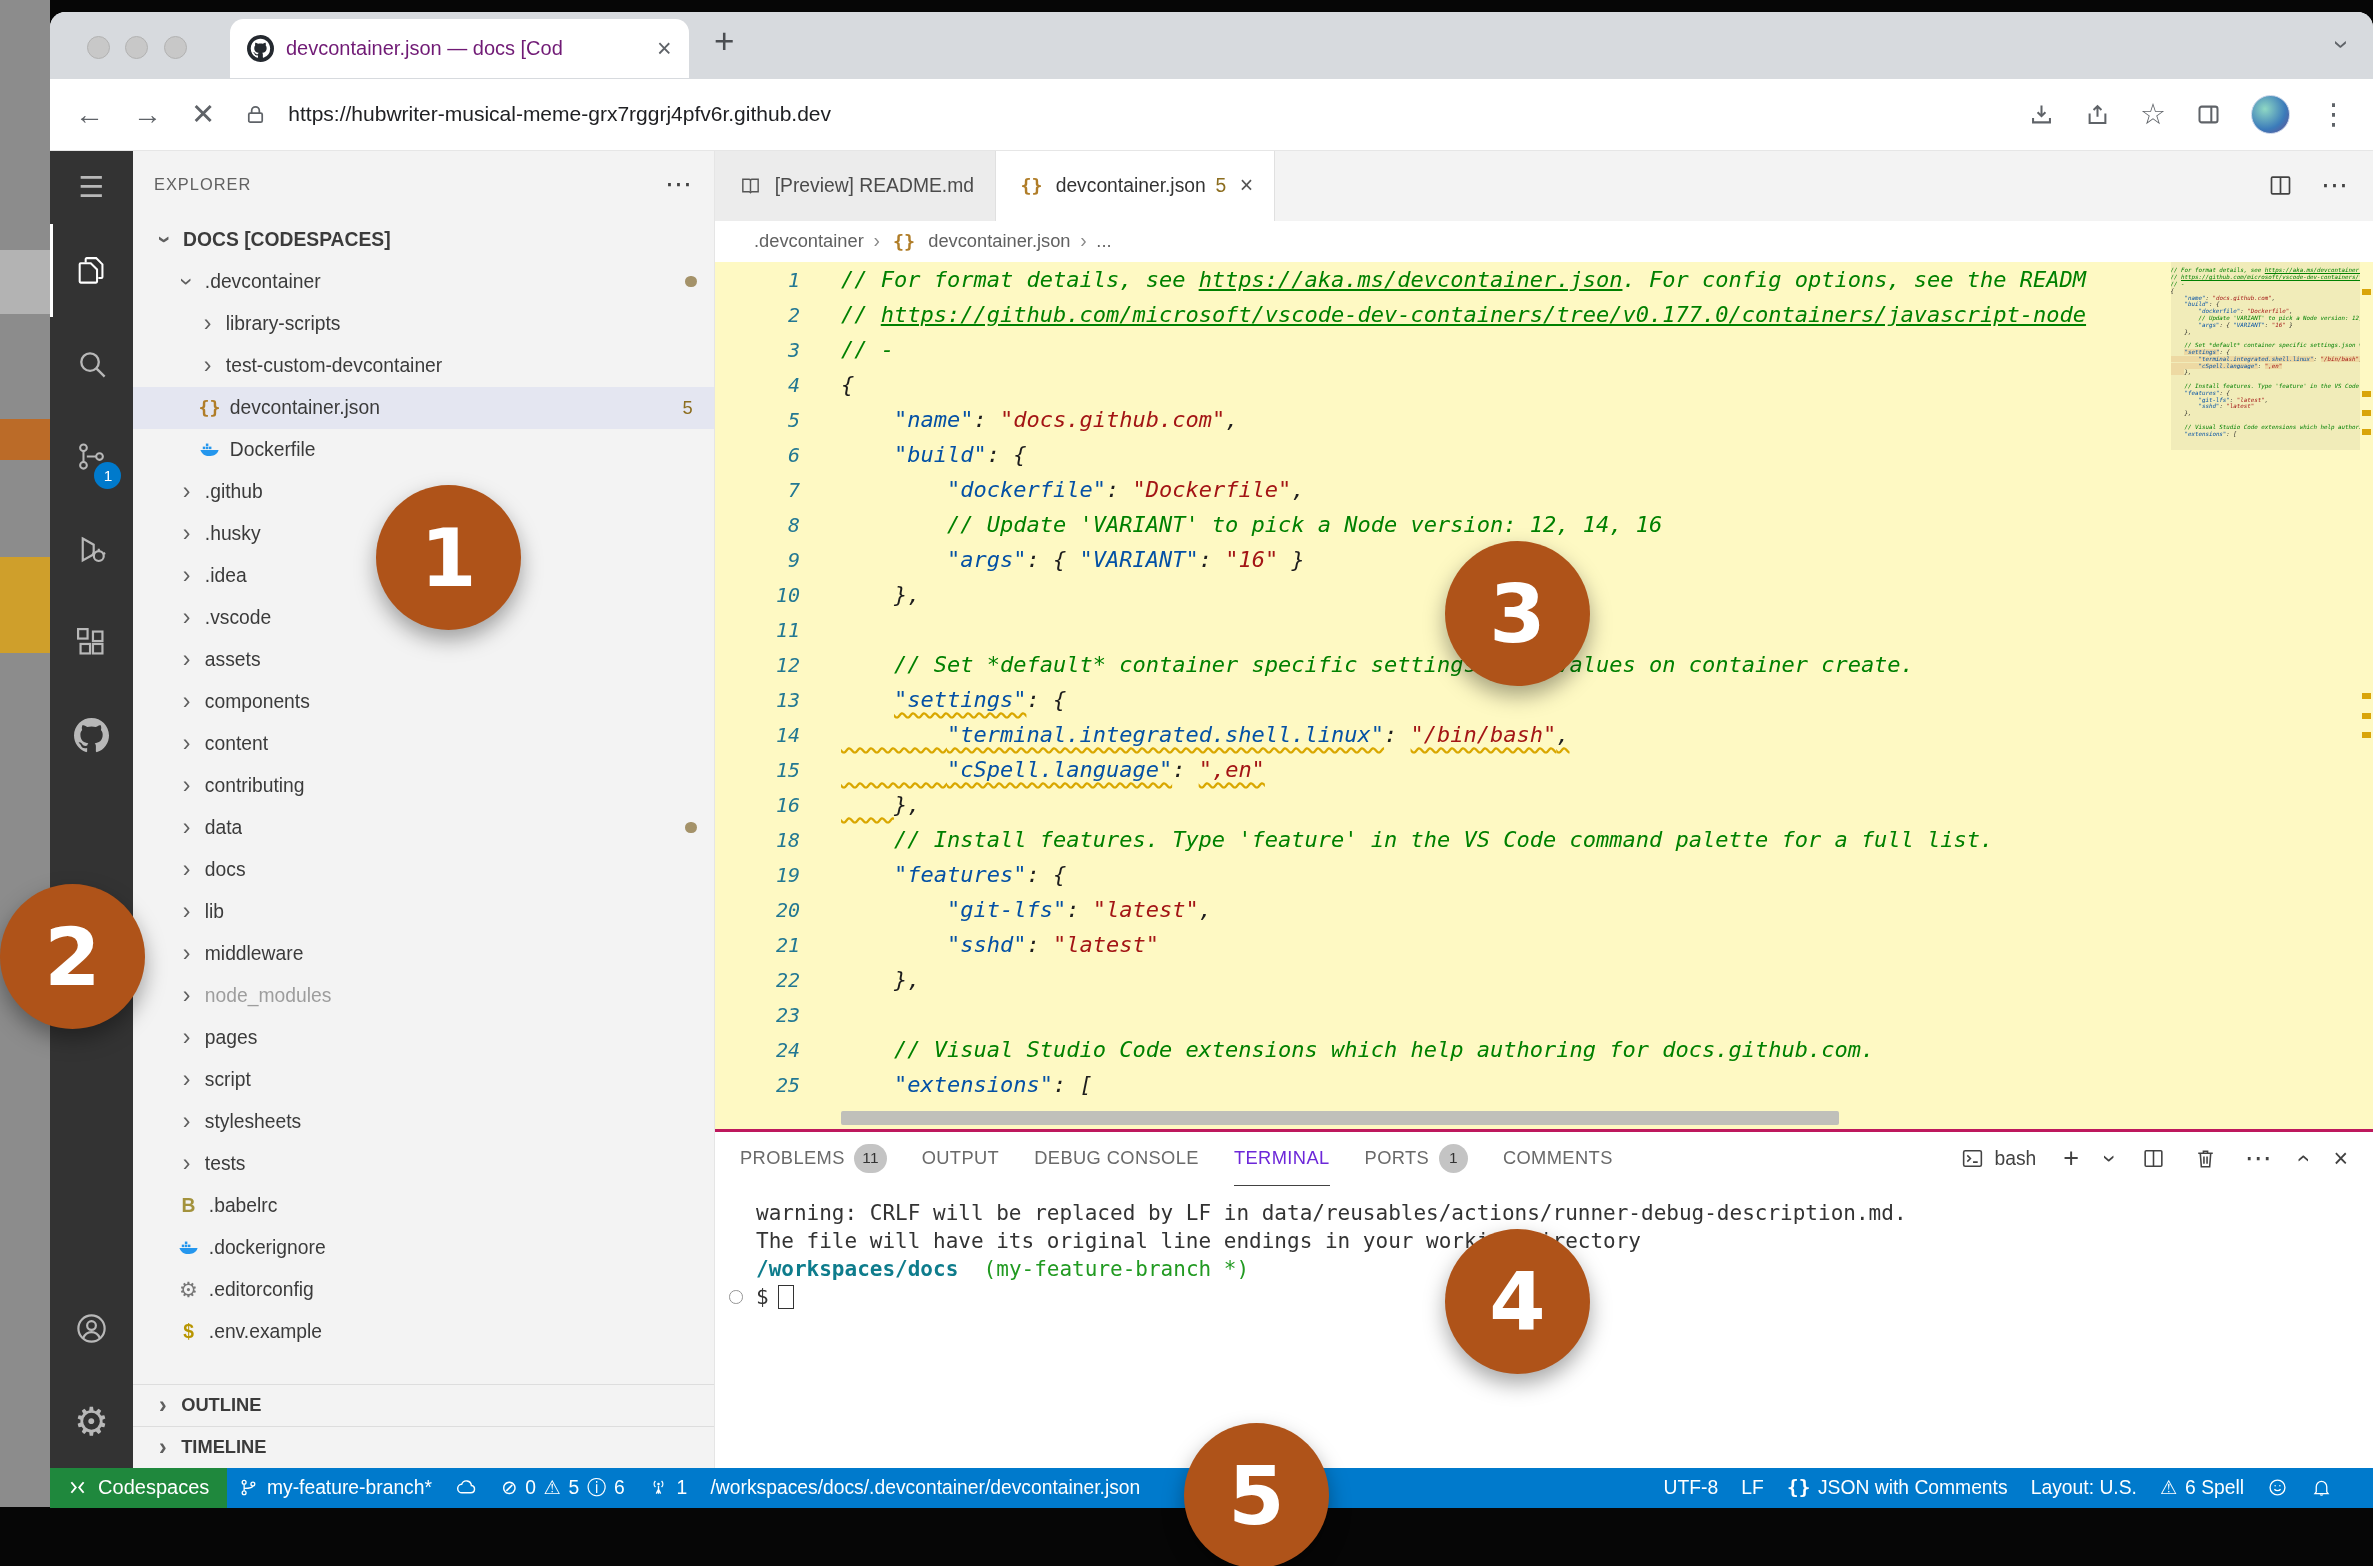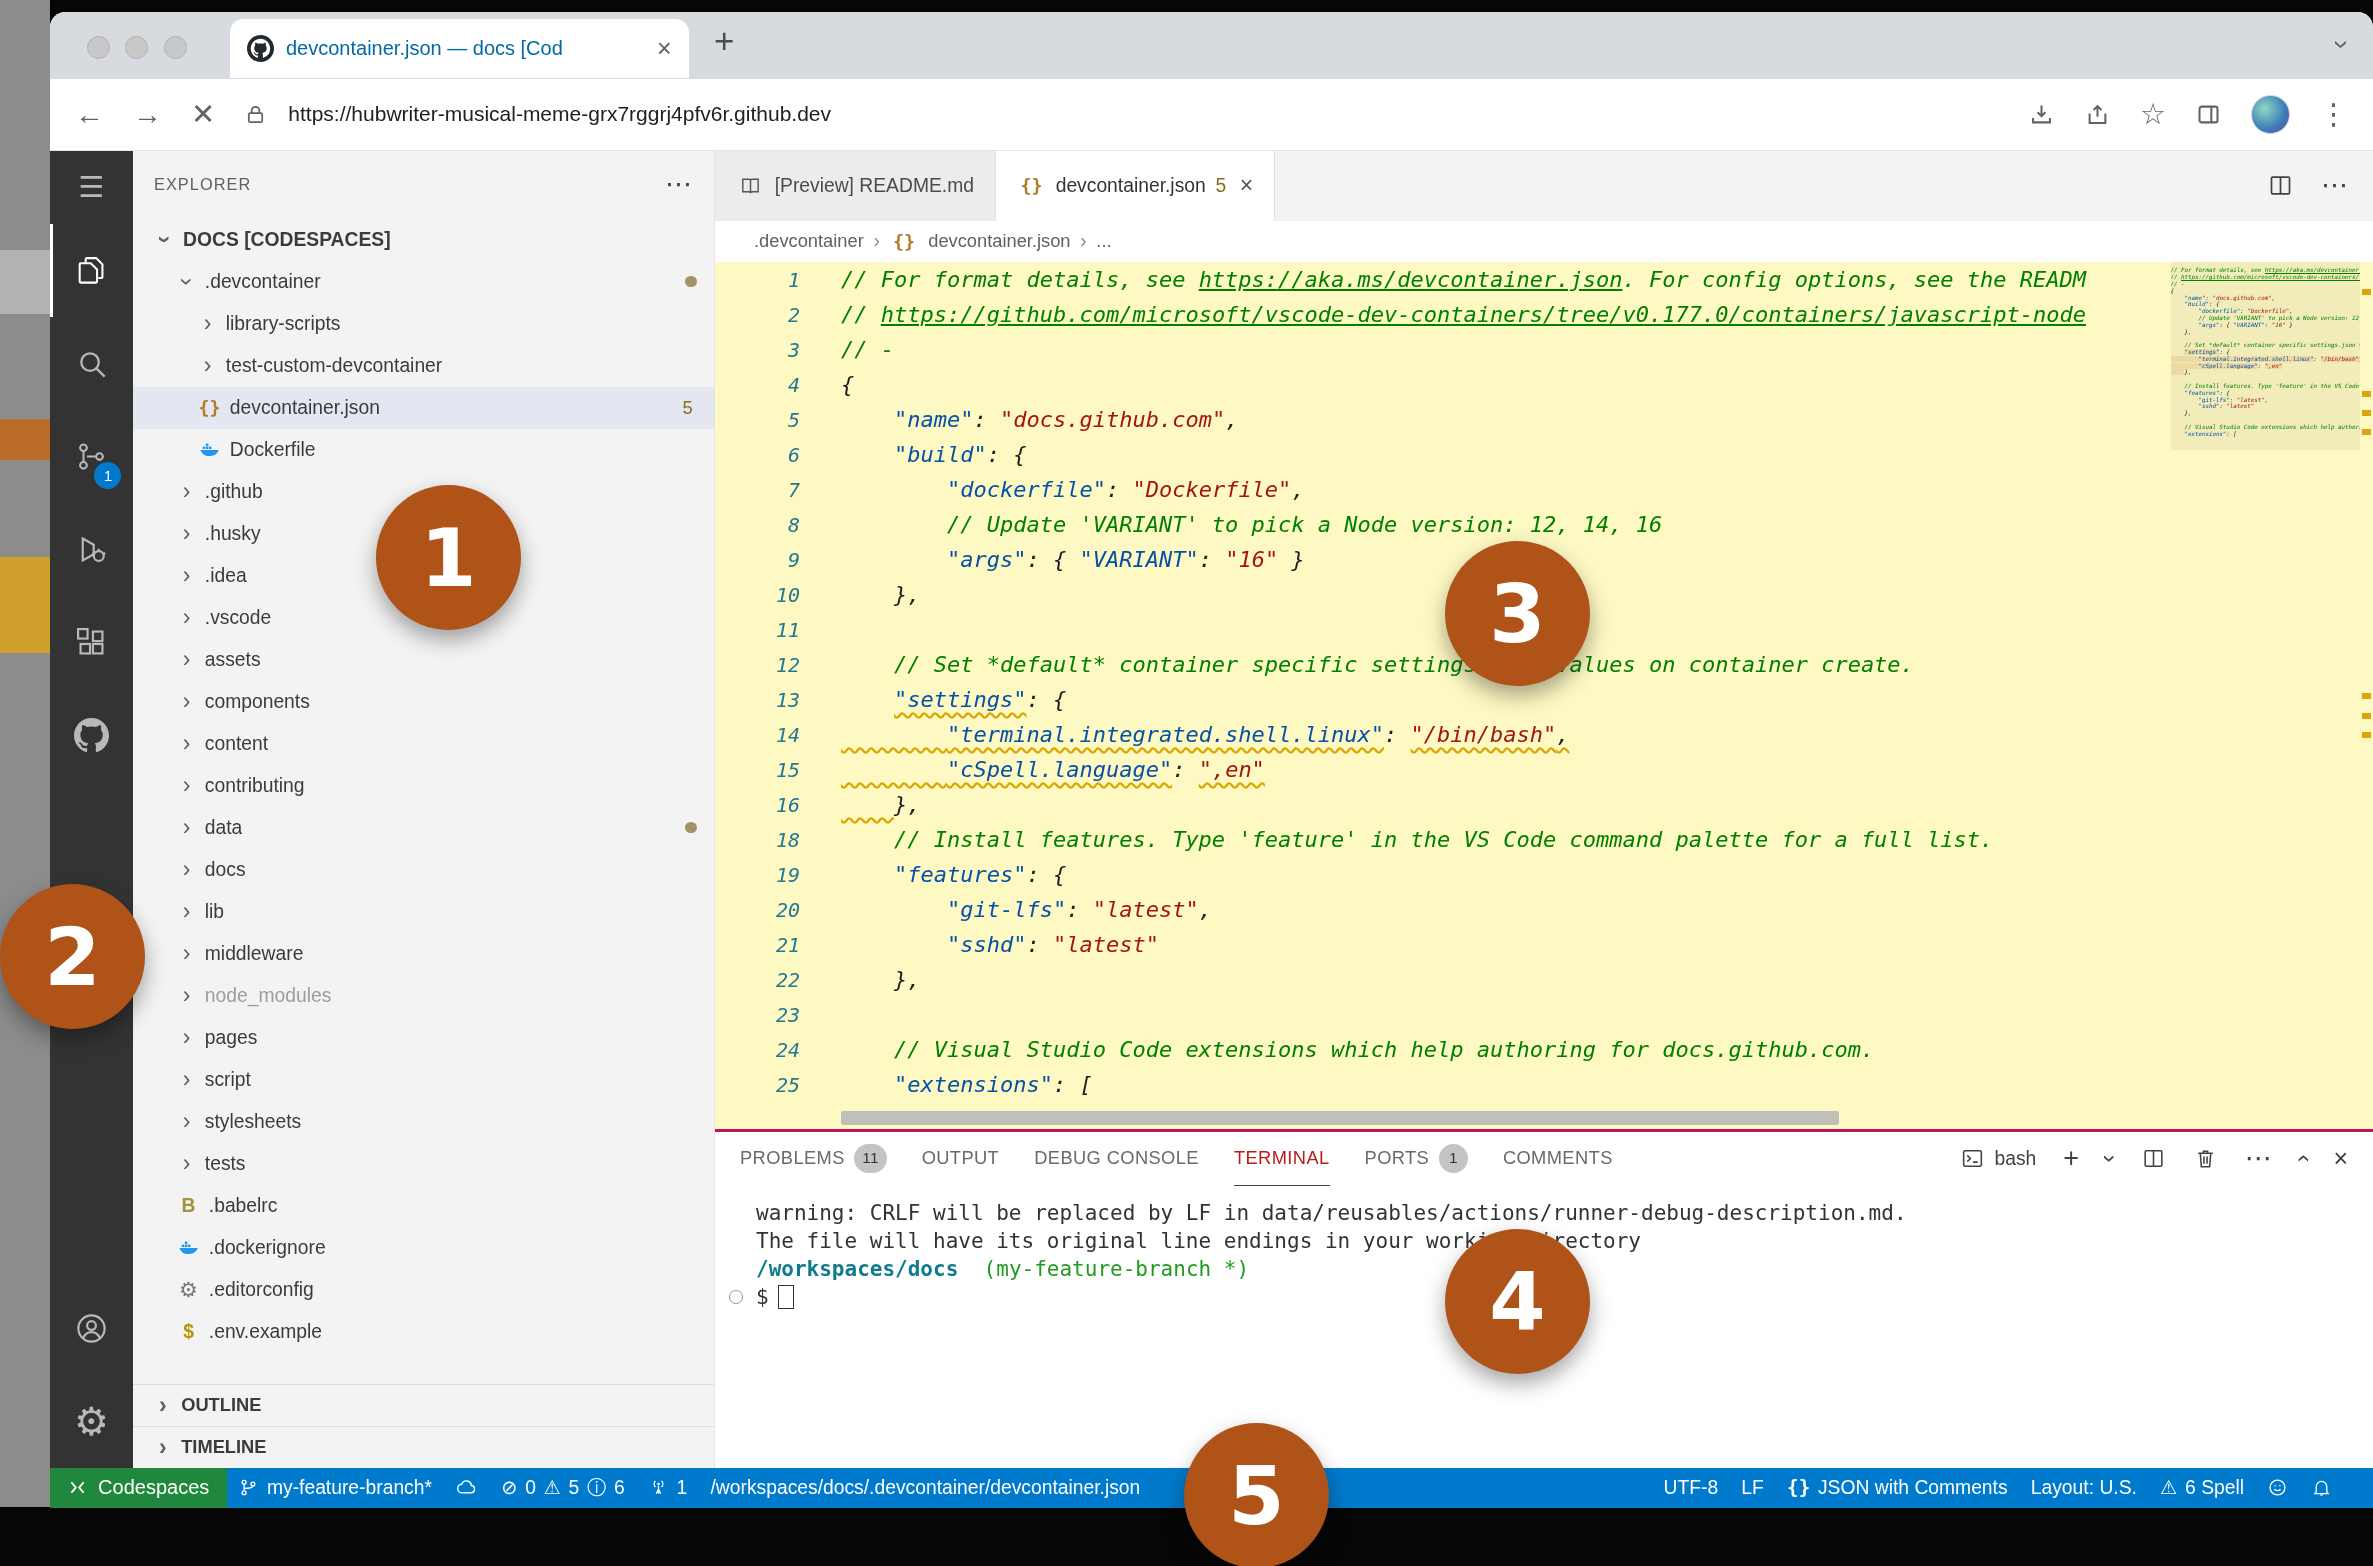--- a/index.html
+++ b/index.html
@@ -14,21 +14,21 @@
 .strip .sb1{position:absolute;top:250px;width:100%;height:64px;background:#b3b3b3;}
 .strip .sb2{position:absolute;top:419px;width:100%;height:41px;background:#bb6b28;}
 .strip .sb3{position:absolute;top:557px;width:100%;height:96px;background:#cf9f2b;}
 
 
 .window{position:absolute;left:50px;top:11.6px;width:2323px;height:1496px;background:#fff;border-radius:15.4px 15.4px 0 0;overflow:hidden;display:flex;flex-direction:column;}
 .tabstrip{height:67px;background:#d7dade;position:relative;flex:none;}
 .tl{position:absolute;top:24px;left:37px;display:flex;gap:15.4px;}
 .tl span{width:23px;height:23px;border-radius:50%;background:#c8c8c8;border:1px solid #b2b2b2;}
 .btab{position:absolute;left:180px;top:7.7px;width:459px;height:59px;background:#fff;border-radius:13.5px 13.5px 0 0;display:flex;align-items:center;padding:0 17.4px;gap:11.6px;}
-.btab-title{font-size:20px;color:#0369a1;white-space:nowrap;overflow:hidden;flex:1;}
+.btab-title{font-size:20px;color:#701a75;white-space:nowrap;overflow:hidden;flex:1;}
 .btab-close{font-size:25px;color:#5f6368;line-height:1;}
 .newtab{position:absolute;left:664px;top:9.7px;font-size:35px;color:#4a4d51;}
 .strip-chev{position:absolute;right:27px;top:17.4px;font-size:27px;color:#5f6368;}
 
 .toolbar{height:72px;background:#fff;display:flex;align-items:center;padding:0 25px;gap:29px;flex:none;border-bottom:1px solid #e6e6e6;}
 .nav-ico{font-size:29px;color:#5f6368;line-height:1;}
 .urlwrap{flex:1;display:flex;align-items:center;gap:21px;min-width:0;}
 .url{font-size:21px;color:#202124;white-space:nowrap;overflow:hidden;}
 .tb-right{display:flex;align-items:center;gap:29px;}
 .avatar{width:39px;height:39px;border-radius:50%;background:radial-gradient(circle at 35% 35%,#8fd8c4,#3b7bba 60%,#6a4a8c);border:1.9px solid #c6d3e8;}
@@ -97,21 +97,21 @@
 .mm .warn{text-decoration:none;background:#edd9a3;}
 .mm-slider{position:absolute;right:13.5px;top:0;width:189px;height:188px;background:rgba(0,0,0,0.05);}
 .ruler i{position:absolute;right:1.9px;width:8.7px;height:6.8px;background:#d9a50a;}
 .hscroll{position:absolute;left:97px;right:232px;bottom:1.9px;height:15.4px;}
 .hthumb{position:absolute;left:29px;width:998px;height:13.5px;background:#b9b9b9;border-radius:1.9px;opacity:.9;}
 
 
 .panel{height:339px;border-top:3px solid #be185d;background:#fff;display:flex;flex-direction:column;flex:none;}
 .panel-top{height:54px;display:flex;align-items:center;padding:0 25px;gap:35px;flex:none;}
 .ptab{display:flex;align-items:center;gap:9.7px;font-size:18.3px;color:#6a6a6a;height:100%;border-bottom:1.9px solid transparent;letter-spacing:0.4px;}
-.ptab.active{color:#b91c1c;border-bottom-color:#424242;}
+.ptab.active{color:#6d28d9;border-bottom-color:#424242;}
 .pbadge{background:#c4c4c4;color:#333;border-radius:15.4px;min-width:29px;height:29px;display:flex;align-items:center;justify-content:center;font-size:15.4px;padding:0 7.7px;}
 .panel-actions{margin-left:auto;display:flex;align-items:center;gap:27px;color:#424242;}
 .bash-select{display:flex;align-items:center;gap:9.7px;font-size:19.3px;}
 .pa-glyph{font-size:27px;line-height:1;}
 .terminal{flex:1;padding:13.5px 0 0 41px;font-size:21px;line-height:28px;color:#333;font-family:"DejaVu Sans Mono","Liberation Mono",monospace;position:relative;}
 .tline{white-space:pre;}
 .tpath{color:#0e7c8c;font-weight:700;}
 .tbranch{color:#219a21;}
 .prompt-row{display:flex;align-items:center;position:relative;}
 .cmd-dot{position:absolute;left:-27px;width:13.5px;height:13.5px;border:1.9px solid #949494;border-radius:50%;}

